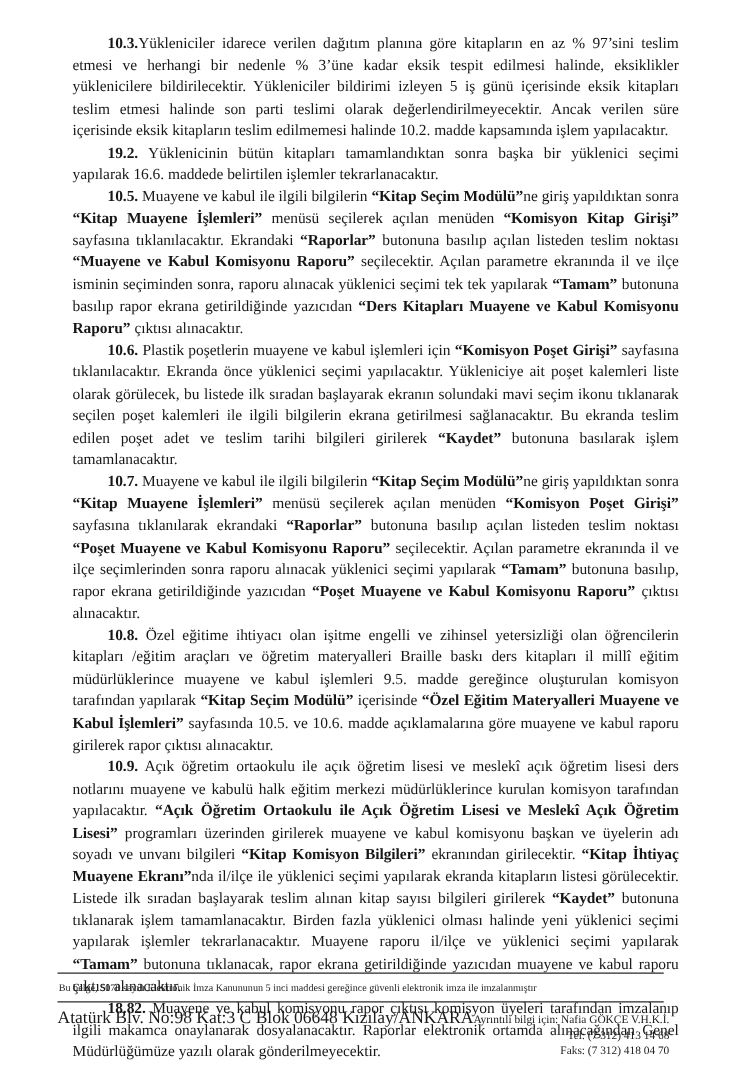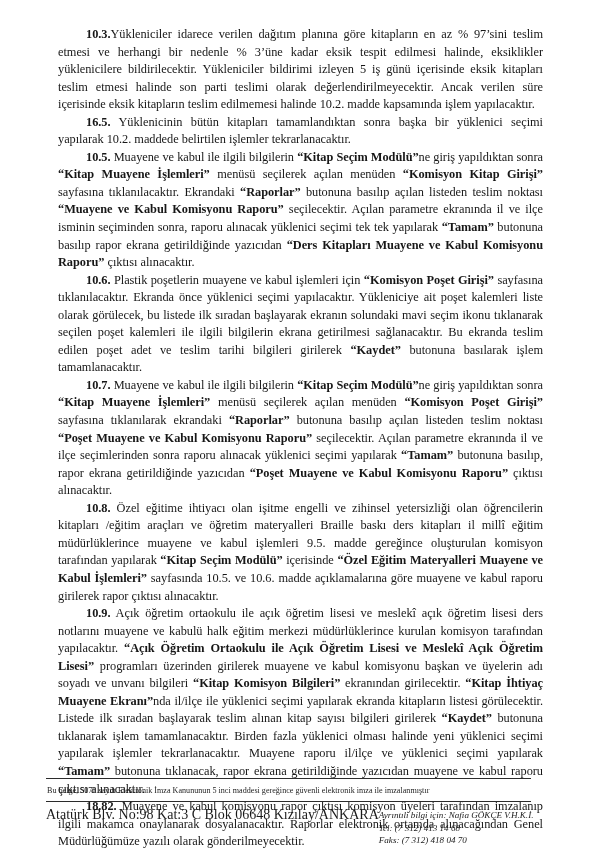--- a/index.html
+++ b/index.html
@@ -74,36 +74,35 @@
   }
   .footleft {
     font-size: 14px;
     line-height: 12.6px;
     text-align: center;
     color: #1a1a1a;
   }
   .footright {
     font-size: 9.1px;
     line-height: 12.6px;
-    text-align: left;
+    text-align: right;
     color: #1a1a1a;
     padding-right: 2px;
-    font-style: italic;
   }
   .footleft div, .footright div {
     white-space: nowrap;
   }
 </style>
 </head>
 <body>
 
 <div class="page">
   <div class="body-area" id="body-area">
       <p class="para"><span class="indent"></span><span class="b">10.3.</span><span>Yükleniciler idarece verilen dağıtım planına göre kitapların en az % 97’sini teslim etmesi ve herhangi bir nedenle % 3’üne kadar eksik tespit edilmesi halinde, eksiklikler yüklenicilere bildirilecektir. Yükleniciler bildirimi izleyen 5 iş günü içerisinde eksik kitapları teslim etmesi halinde son parti teslimi olarak değerlendirilmeyecektir. Ancak verilen süre içerisinde eksik kitapların teslim edilmemesi halinde 10.2. madde kapsamında işlem yapılacaktır.</span></p>
-      <p class="para"><span class="indent"></span><span class="b">16.5.</span><span> Yüklenicinin bütün kitapları tamamlandıktan sonra başka bir yüklenici seçimi yapılarak 10.2. maddede belirtilen işlemler tekrarlanacaktır.</span></p>
+      <p class="para"><span class="indent"></span><span class="b">19.2.</span><span> Yüklenicinin bütün kitapları tamamlandıktan sonra başka bir yüklenici seçimi yapılarak 16.6. maddede belirtilen işlemler tekrarlanacaktır.</span></p>
       <p class="para"><span class="indent"></span><span class="b">10.5.</span><span> Muayene ve kabul ile ilgili bilgilerin </span><span class="b">“Kitap Seçim Modülü”</span><span>ne giriş yapıldıktan sonra </span><span class="b">“Kitap Muayene İşlemleri”</span><span> menüsü seçilerek açılan menüden </span><span class="b">“Komisyon Kitap Girişi”</span><span> sayfasına tıklanılacaktır. Ekrandaki </span><span class="b">“Raporlar”</span><span> butonuna basılıp açılan listeden teslim noktası </span><span class="b">“Muayene ve Kabul Komisyonu Raporu”</span><span> seçilecektir. Açılan parametre ekranında il ve ilçe isminin seçiminden sonra, raporu alınacak yüklenici seçimi tek tek yapılarak </span><span class="b">“Tamam”</span><span> butonuna basılıp rapor ekrana getirildiğinde yazıcıdan </span><span class="b">“Ders Kitapları Muayene ve Kabul Komisyonu Raporu”</span><span> çıktısı alınacaktır.</span></p>
       <p class="para"><span class="indent"></span><span class="b">10.6.</span><span> Plastik poşetlerin muayene ve kabul işlemleri için </span><span class="b">“Komisyon Poşet Girişi”</span><span> sayfasına tıklanılacaktır. Ekranda önce yüklenici seçimi yapılacaktır. Yükleniciye ait poşet kalemleri liste olarak görülecek, bu listede ilk sıradan başlayarak ekranın solundaki mavi seçim ikonu tıklanarak seçilen poşet kalemleri ile ilgili bilgilerin ekrana getirilmesi sağlanacaktır. Bu ekranda teslim edilen poşet adet ve teslim tarihi bilgileri girilerek </span><span class="b">“Kaydet”</span><span> butonuna basılarak işlem tamamlanacaktır.</span></p>
       <p class="para"><span class="indent"></span><span class="b">10.7.</span><span> Muayene ve kabul ile ilgili bilgilerin </span><span class="b">“Kitap Seçim Modülü”</span><span>ne giriş yapıldıktan sonra </span><span class="b">“Kitap Muayene İşlemleri”</span><span> menüsü seçilerek açılan menüden </span><span class="b">“Komisyon Poşet Girişi”</span><span> sayfasına tıklanılarak ekrandaki </span><span class="b">“Raporlar”</span><span> butonuna basılıp açılan listeden teslim noktası </span><span class="b">“Poşet Muayene ve Kabul Komisyonu Raporu”</span><span> seçilecektir. Açılan parametre ekranında il ve ilçe seçimlerinden sonra raporu alınacak yüklenici seçimi yapılarak </span><span class="b">“Tamam”</span><span> butonuna basılıp, rapor ekrana getirildiğinde yazıcıdan </span><span class="b">“Poşet Muayene ve Kabul Komisyonu Raporu”</span><span> çıktısı alınacaktır.</span></p>
       <p class="para"><span class="indent"></span><span class="b">10.8.</span><span> Özel eğitime ihtiyacı olan işitme engelli ve zihinsel yetersizliği olan öğrencilerin kitapları /eğitim araçları ve öğretim materyalleri Braille baskı ders kitapları il millî eğitim müdürlüklerince muayene ve kabul işlemleri 9.5. madde gereğince oluşturulan komisyon tarafından yapılarak </span><span class="b">“Kitap Seçim Modülü”</span><span> içerisinde </span><span class="b">“Özel Eğitim Materyalleri Muayene ve Kabul İşlemleri”</span><span> sayfasında 10.5. ve 10.6. madde açıklamalarına göre muayene ve kabul raporu girilerek rapor çıktısı alınacaktır.</span></p>
       <p class="para"><span class="indent"></span><span class="b">10.9.</span><span> Açık öğretim ortaokulu ile açık öğretim lisesi ve meslekî açık öğretim lisesi ders notlarını muayene ve kabulü halk eğitim merkezi müdürlüklerince kurulan komisyon tarafından yapılacaktır. </span><span class="b">“Açık Öğretim Ortaokulu ile Açık Öğretim Lisesi ve Meslekî Açık Öğretim Lisesi”</span><span> programları üzerinden girilerek muayene ve kabul komisyonu başkan ve üyelerin adı soyadı ve unvanı bilgileri </span><span class="b">“Kitap Komisyon Bilgileri”</span><span> ekranından girilecektir. </span><span class="b">“Kitap İhtiyaç Muayene Ekranı”</span><span>nda il/ilçe ile yüklenici seçimi yapılarak ekranda kitapların listesi görülecektir. Listede ilk sıradan başlayarak teslim alınan kitap sayısı bilgileri girilerek  </span><span class="b">“Kaydet”</span><span> butonuna tıklanarak işlem tamamlanacaktır. Birden fazla yüklenici olması halinde yeni yüklenici seçimi yapılarak işlemler tekrarlanacaktır. Muayene raporu il/ilçe ve yüklenici seçimi yapılarak </span><span class="b">“Tamam”</span><span> butonuna tıklanacak, rapor ekrana getirildiğinde yazıcıdan muayene ve kabul raporu çıktısı alınacaktır.</span></p>
       <p class="para"><span class="indent"></span><span class="b">18.82.</span><span> Muayene ve kabul komisyonu rapor çıktısı komisyon üyeleri tarafından imzalanıp ilgili makamca onaylanarak dosyalanacaktır. Raporlar elektronik ortamda alınacağından Genel Müdürlüğümüze yazılı olarak gönderilmeyecektir.</span></p>
     </div>
 </div>
 
 <div class="footer">

